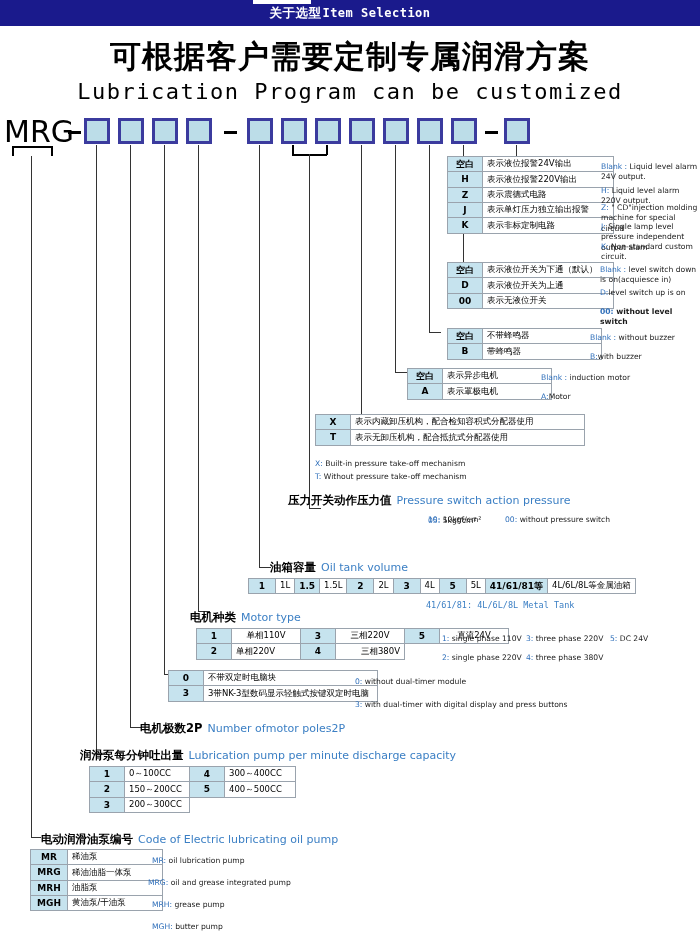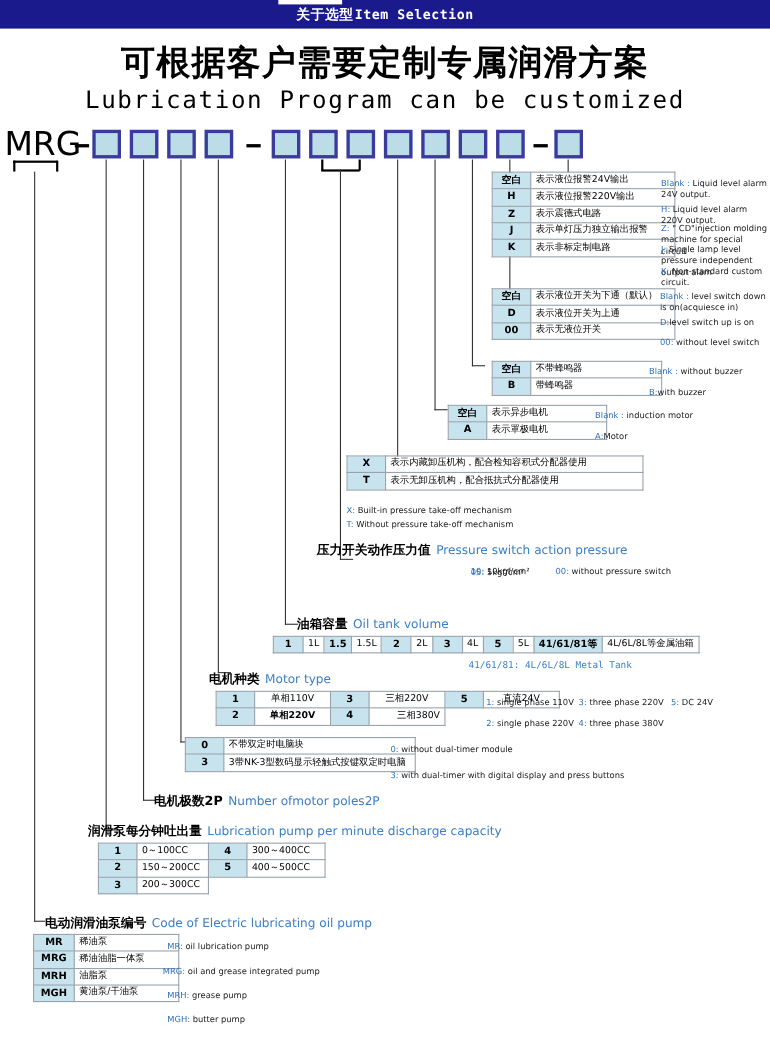--- a/index.html
+++ b/index.html
@@ -214,21 +214,21 @@
     </tr>
     <tr>
       <td class="key">00</td>
       <td>表示无液位开关</td>
     </tr>
   </tbody>
     </table>
 </div>
 <div class="abs en-note" style="left:600px;top:265px;width:100px;"><span class="en-blue">Blank :</span> level switch down is on(acquiesce in)</div>
 <div class="abs en-note" style="left:600px;top:288px;width:100px;"><span class="en-blue">D:</span>level switch up is on</div>
-<div class="abs en-note" style="left:600px;top:307px;width:100px;"><span class="en-blue">00:</span> without level switch</div>
+<div class="abs en-note" style="left:600px;top:307px;width:100px;font-weight:bold;"><span class="en-blue">00:</span> without level switch</div>
 
 <div class="abs" style="left:447px;top:328px;">
   <table class="opt-table">
     <tbody>
         <tr>
       <td class="key">空白</td>
       <td style="width:110px;">不带蜂鸣器</td>
     </tr>
     <tr>
       <td class="key">B</td>
@@ -321,21 +321,21 @@
         <tr>
       <td class="key">1</td>
       <td style="width:60px;text-align:center;">单相110V</td>
       <td class="key">3</td>
       <td style="width:60px;text-align:center;">三相220V</td>
       <td class="key">5</td>
       <td style="width:60px;text-align:center;">直流24V</td>
     </tr>
     <tr>
       <td class="key">2</td>
-      <td style="text-align:center;font-weight:bold;">单相220V</td>
+      <td style="">单相220V</td>
       <td class="key">4</td>
       <td style="text-align:right;">三相380V</td>
       <td class="blankcell"></td>
       <td class="blankcell"></td>
     </tr>
   </tbody>
     </table>
 </div>
 <div class="abs en-note" style="left:442px;top:634px;"><span class="en-blue">1:</span> single phase 110V</div>
 <div class="abs en-note" style="left:526px;top:634px;"><span class="en-blue">3:</span> three phase 220V</div>

